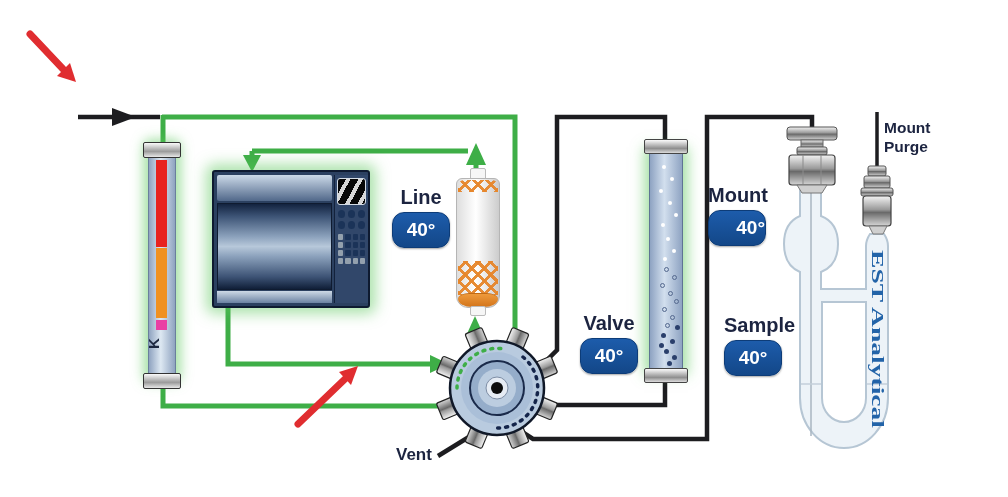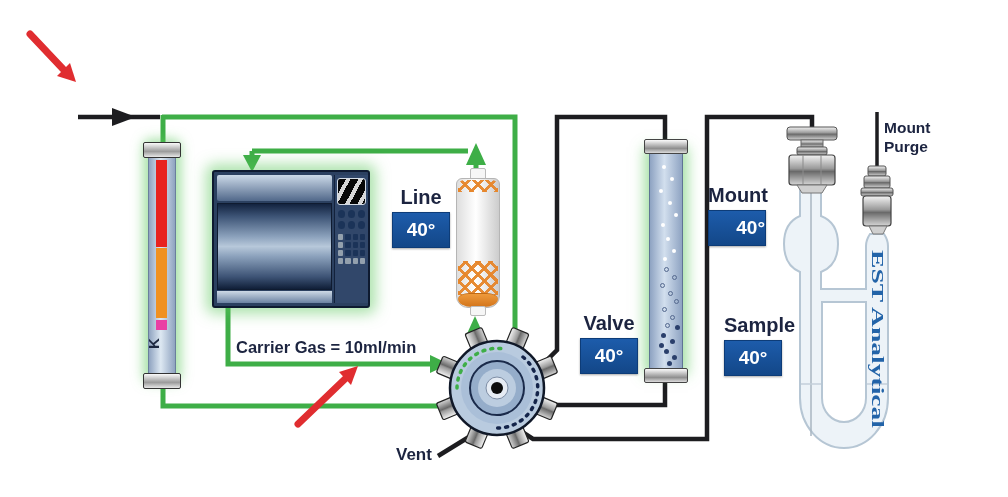--- a/index.html
+++ b/index.html
@@ -17,21 +17,21 @@
 
   
   .supply-text{left:94px;top:18px;font-size:15.5px;line-height:22px;}
   .carrier-text{left:236px;top:338px;font-size:16.5px;}
   .vent-text{left:396px;top:445px;font-size:17px;}
   .purge-text{left:884px;top:118px;font-size:15.5px;line-height:19px;}
 
   
   .temp-group{position:absolute;width:58px;z-index:3;text-align:center;}
   .temp-label{color:var(--label-navy);font-weight:bold;font-size:20px;margin-bottom:3px;}
-  .temp-badge{height:34px;border-radius:0;border:1.5px solid #0d3c78;
+  .temp-badge{height:34px;border-radius:12px;border:1.5px solid #0d3c78;
     background:linear-gradient(180deg,#1d5cab,#134788);color:var(--badge-text);
     font-weight:bold;font-size:19px;line-height:34px;box-shadow:0 1px 2px rgba(0,0,0,.35);}
   #tg-line{left:392px;top:186px;}
   #tg-mort{left:576px;top:184px;}
   #tg-valve{left:580px;top:312px;}
   #tg-mount{left:708px;top:184px;text-align:right;}
   #tg-sample{left:724px;top:314px;}
 
   
   .fm{left:143px;top:130px;width:38px;height:262px;}
@@ -303,20 +303,19 @@
   </div>
   <div class="temp-group" id="tg-mount">
     <div class="temp-label">Mount</div>
     <div class="temp-badge">40°</div>
   </div>
   <div class="temp-group" id="tg-sample">
     <div class="temp-label">Sample</div>
     <div class="temp-badge">40°</div>
   </div>
 
-  <div class="lbl carrier-text">Carrier Gas = 10ml/min</div>
   <div class="lbl vent-text">Vent</div>
   <div class="lbl purge-text">
     <div>Mount</div>
     <div>Purge</div>
   </div>
 
 </div>
 
 </body></html>

